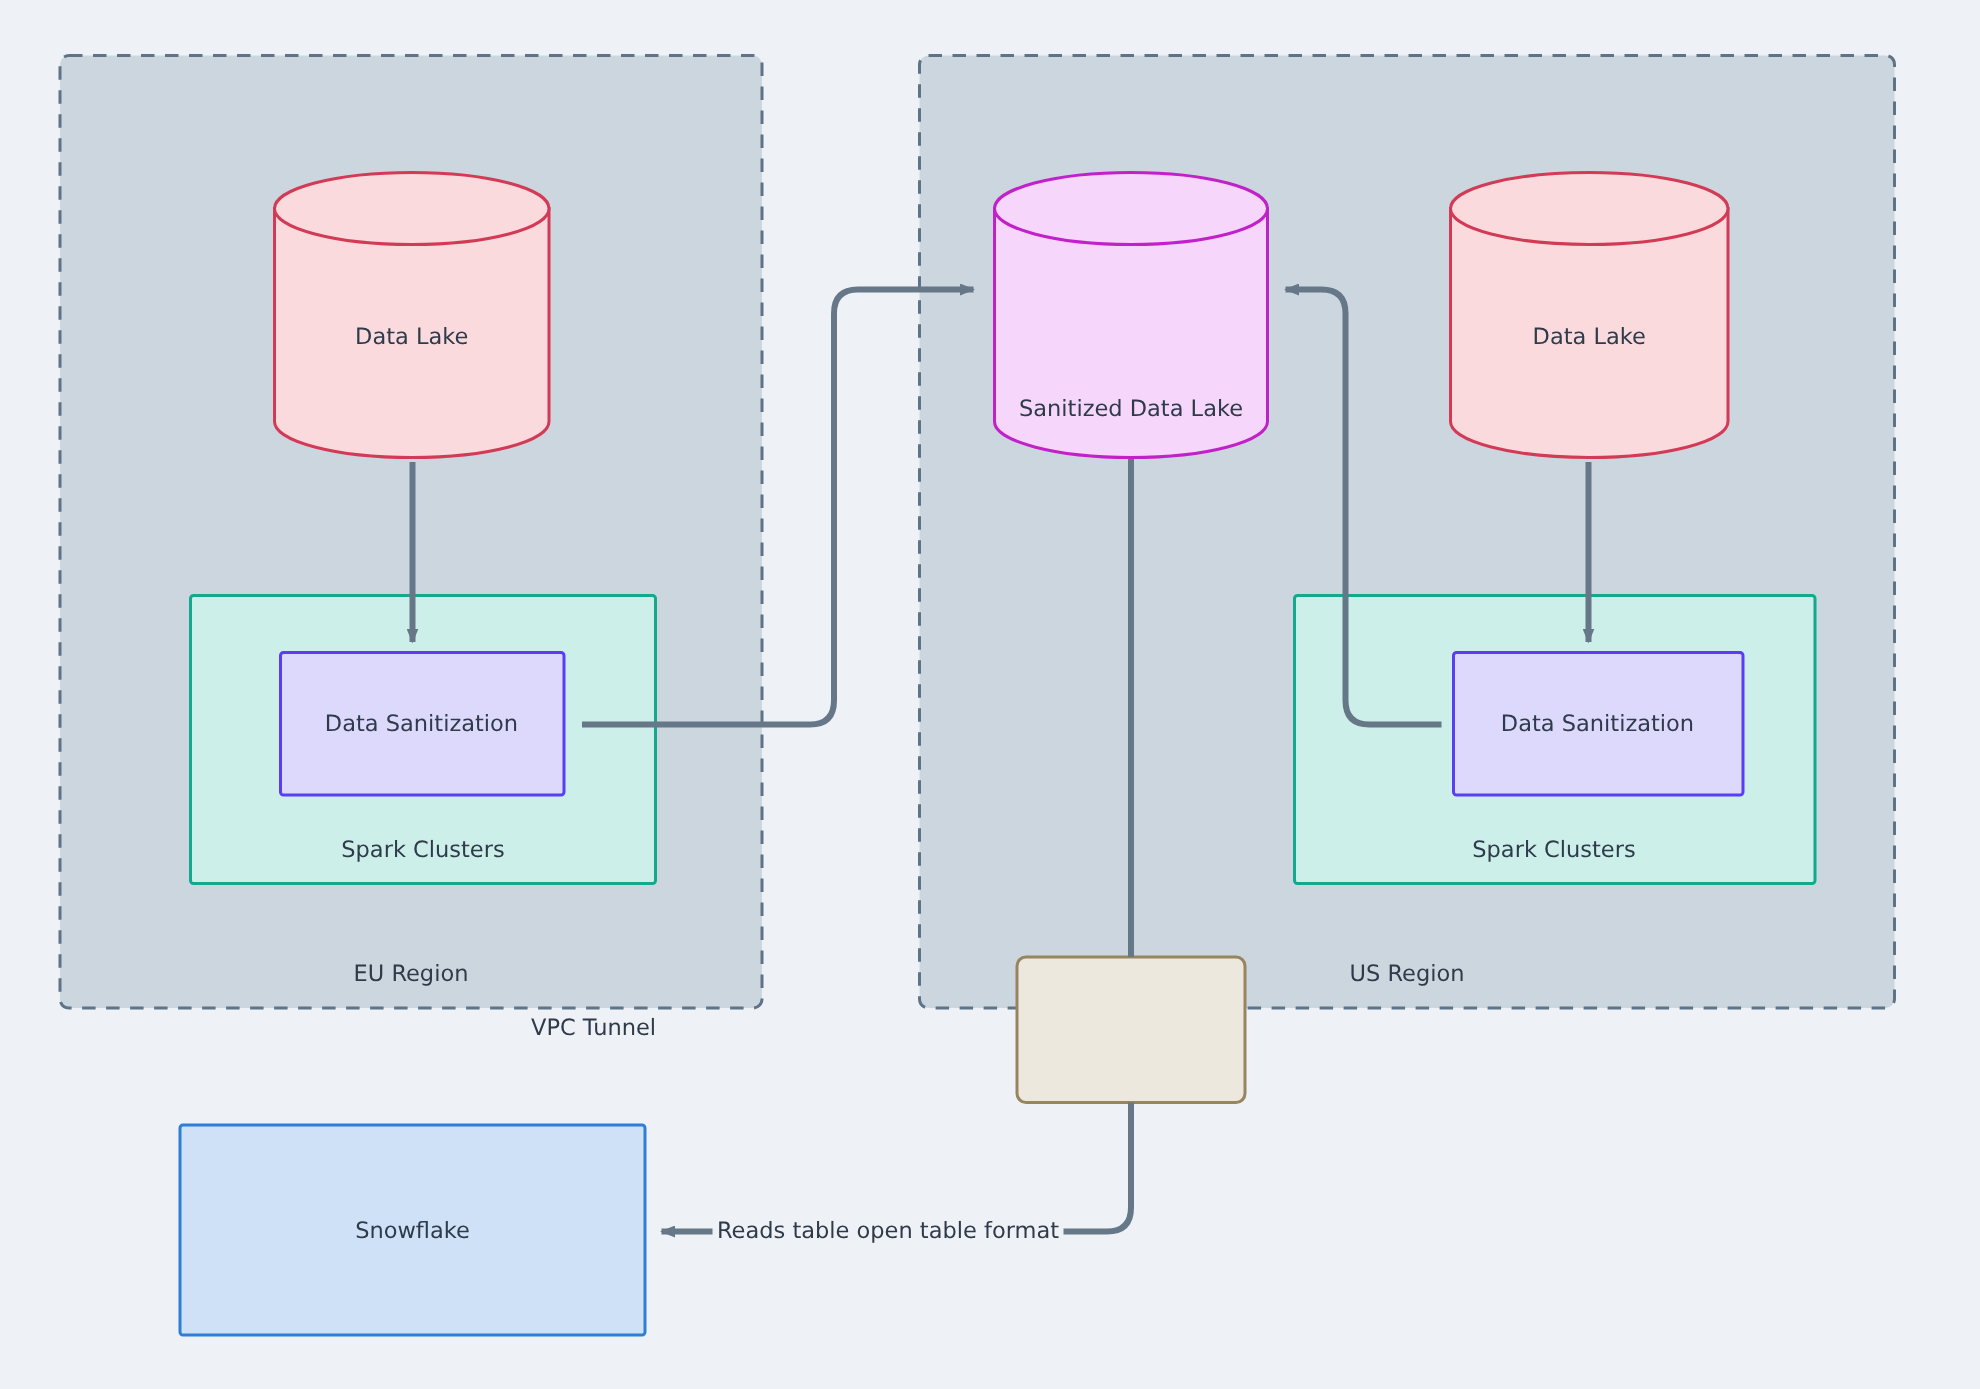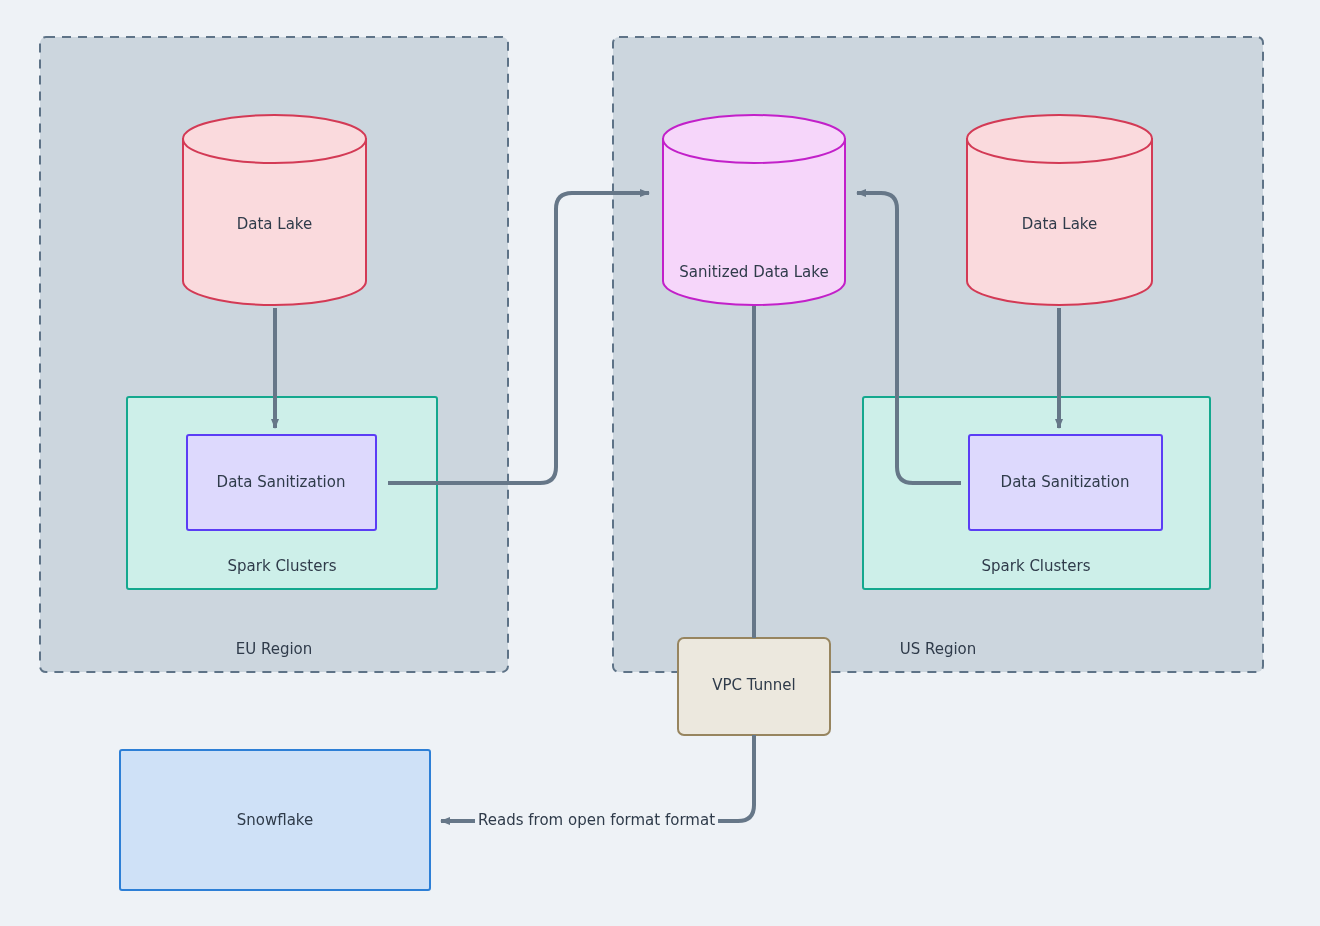--- a/index.html
+++ b/index.html
@@ -116,18 +116,18 @@
   <div id="labels-group">
       <div class="region-label" style="left: -126px; top: 640px; width: 800px; text-align: center;">EU Region</div>
       <div class="region-label" style="left: 538px; top: 640px; width: 800px; text-align: center;">US Region</div>
       <div class="node-label" style="left: -118px; top: 557px; width: 800px; text-align: center;">Spark Clusters</div>
       <div class="node-label" style="left: 636px; top: 557px; width: 800px; text-align: center;">Spark Clusters</div>
       <div class="node-label" style="left: -119px; top: 473px; width: 800px; text-align: center;">Data Sanitization</div>
       <div class="node-label" style="left: 665px; top: 473px; width: 800px; text-align: center;">Data Sanitization</div>
       <div class="node-label" style="left: -125.5px; top: 215px; width: 800px; text-align: center;">Data Lake</div>
       <div class="node-label" style="left: 354px; top: 215px; width: 800px; text-align: center; margin-top: 48px;">Sanitized Data Lake</div>
       <div class="node-label" style="left: 659.5px; top: 215px; width: 800px; text-align: center;">Data Lake</div>
-      <div class="node-label" style="left: 354px; top: 676px; width: 800px; text-align: center;">VPC Tunnel</div>
+      <div class="node-label" style="left: 354px; top: 676px; width: 800px; text-align: left;">VPC Tunnel</div>
       <div class="node-label" style="left: -125px; top: 811px; width: 800px; text-align: center;">Snowflake</div>
-      <div class="edge-label" style="left: 475px; top: 811px; background: rgb(238, 242, 246);">Reads from open format format</div>
+      <div class="edge-label" style="left: 475px; top: 811px; background: rgb(238, 242, 246);">Reads table open table format</div>
     </div>
 
 </div>
 
 </body></html>

